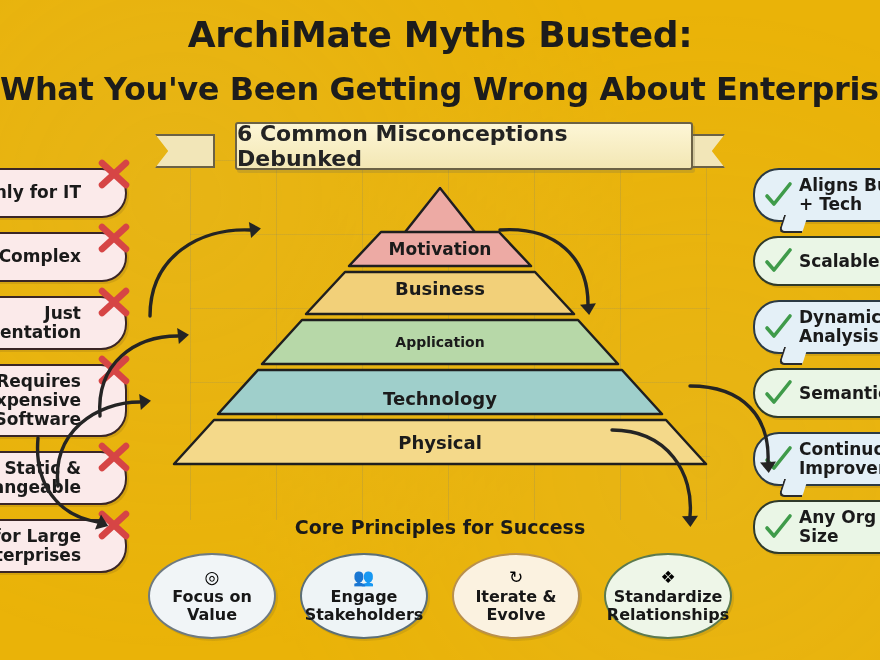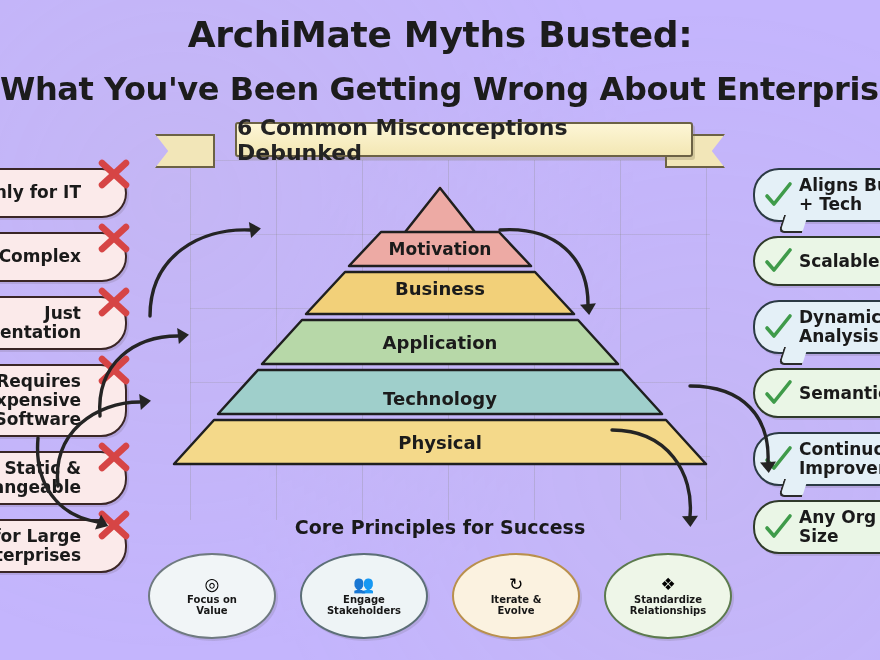--- a/index.html
+++ b/index.html
@@ -2,21 +2,21 @@
 <html><head>
 <meta charset="utf-8">
 <style>
   * { margin:0; padding:0; box-sizing:border-box; }
   html,body { width:880px; height:660px; overflow:hidden; }
   body {
     font-family: "DejaVu Sans", sans-serif;
     background:#f7f5e3;
     position:relative;
   }
-  #stage { position:absolute; inset:0; width:880px; height:660px; overflow:hidden; background:#c4b5fd; }
+  #stage { position:absolute; inset:0; width:880px; height:660px; overflow:hidden; background:#eab308; }
 
   
   .grid {
     position:absolute; left:190px; top:160px; width:520px; height:360px;
     background-image:
       linear-gradient(to right, rgba(120,125,110,.22) 1px, transparent 1px),
       linear-gradient(to bottom, rgba(120,125,110,.18) 1px, transparent 1px);
     background-size:86px 74px;
     pointer-events:none;
   }
@@ -41,21 +41,21 @@
 
   
   .ribbon-wrap { position:absolute; top:122px; left:50%; transform:translateX(-50%); width:570px; height:54px; }
   .ribbon-tail {
     position:absolute; top:12px; width:60px; height:34px; background:#f2e6b8;
     border:2px solid #6c6245;
   }
   .ribbon-tail.l { left:0; clip-path:polygon(0 0,100% 0,100% 100%,0 100%,22% 50%); }
   .ribbon-tail.r { right:0; clip-path:polygon(0 0,100% 0,78% 50%,100% 100%,0 100%); }
   .ribbon-main {
-    position:absolute; left:32px; right:32px; top:0; height:35px;
+    position:absolute; left:32px; right:32px; top:0; height:48px;
     background:linear-gradient(#fdf6d6,#f3e7b4);
     border:2px solid #6c6245; border-radius:3px;
     box-shadow:2px 3px 0 rgba(120,110,70,.25);
     display:flex; align-items:center; justify-content:center;margin-left:48px;
   }
   .ribbon-main span { font-size:22px; font-weight:bold; color:#232323; }
 
   
   .col { position:absolute; top:168px; width:215px; }
   .col.left  { left:-88px; }
@@ -100,21 +100,21 @@
     font-size:19px; font-weight:bold; color:#1a1a1a;
   }
   .cp-row { position:absolute; top:553px; left:0; width:880px; display:flex; justify-content:center; gap:24px; }
   .cp {
     width:128px; height:86px; border:2.5px solid #2a2a2a; border-radius:50%;
     display:flex; flex-direction:column; align-items:center; justify-content:center;
     text-align:center; line-height:1.08;
     box-shadow:2px 2px 0 rgba(60,55,40,.12);
   }
   .cp .cp-icon { font-size:17px; line-height:1; margin-bottom:2px; }
-  .cp .cp-label { font-size:10px; font-weight:bold; color:#171717; white-space:pre-line; }
+  .cp .cp-label { font-size:16px; font-weight:bold; color:#171717; white-space:pre-line; }
 
   svg.arrow { position:absolute; overflow:visible; pointer-events:none; }
 </style>
 </head>
 <body>
 
 <div id="stage">
   <div class="grid"></div>
   <div class="paper-noise"></div>
 
@@ -234,21 +234,21 @@
       <div style="position: absolute; left: 304px; top: 84px; width: 272px; height: 37px;">
         <svg width="272" height="46" style="position: absolute; left: 0px; top: 0px;">
           <path d="M41 2 L231 2 L270 44 L2 44 Z" fill="#f2d079" stroke="#1f1f1f" stroke-width="2.5" stroke-linejoin="round"></path>
         </svg>
         <div class="lay-label" style="position: absolute; inset: 0px; display: flex; align-items: center; justify-content: center; font-size: 18px; font-weight: bold; color: rgb(27, 27, 27);">Business</div>
       </div>
       <div style="position: absolute; left: 260px; top: 132px; width: 360px; height: 48px;">
         <svg width="360" height="48" style="position: absolute; left: 0px; top: 0px;">
           <path d="M42 2 L318 2 L358 46 L2 46 Z" fill="#b7d8a8" stroke="#1f1f1f" stroke-width="2.5" stroke-linejoin="round"></path>
         </svg>
-        <div class="lay-label" style="position: absolute; inset: 0px; display: flex; align-items: center; justify-content: center; font-size: 18px; font-weight: bold; color: rgb(27, 27, 27);">Application</div>
+        <div class="lay-label" style="position: absolute; inset: 0px; display: flex; align-items: center; justify-content: center; font-size: 14px; font-weight: bold; color: rgb(27, 27, 27);">Application</div>
       </div>
       <div style="position: absolute; left: 216px; top: 182px; width: 448px; height: 60px;">
         <svg width="448" height="48" style="position: absolute; left: 0px; top: 0px;">
           <path d="M42 2 L406 2 L446 46 L2 46 Z" fill="#9fcfcb" stroke="#1f1f1f" stroke-width="2.5" stroke-linejoin="round"></path>
         </svg>
         <div class="lay-label" style="position: absolute; inset: 0px; display: flex; align-items: center; justify-content: center; font-size: 18px; font-weight: bold; color: rgb(27, 27, 27);">Technology</div>
       </div>
       <div style="position: absolute; left: 172px; top: 232px; width: 536px; height: 48px;">
         <svg width="536" height="48" style="position: absolute; left: 0px; top: 0px;">
           <path d="M42 2 L494 2 L534 46 L2 46 Z" fill="#f4d98a" stroke="#1f1f1f" stroke-width="2.5" stroke-linejoin="round"></path>

